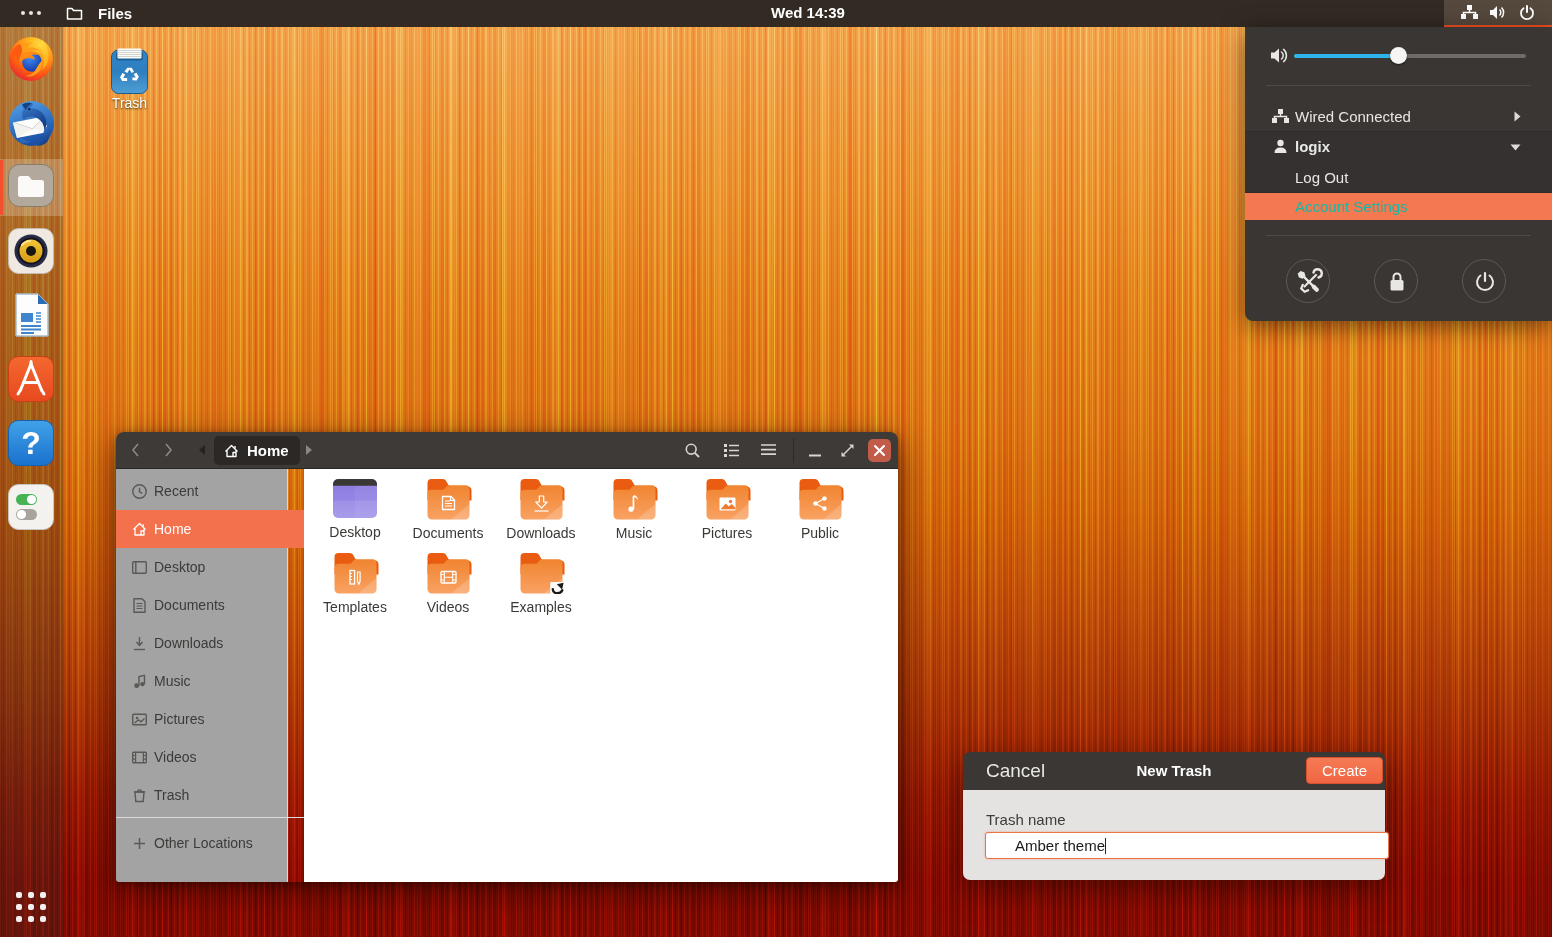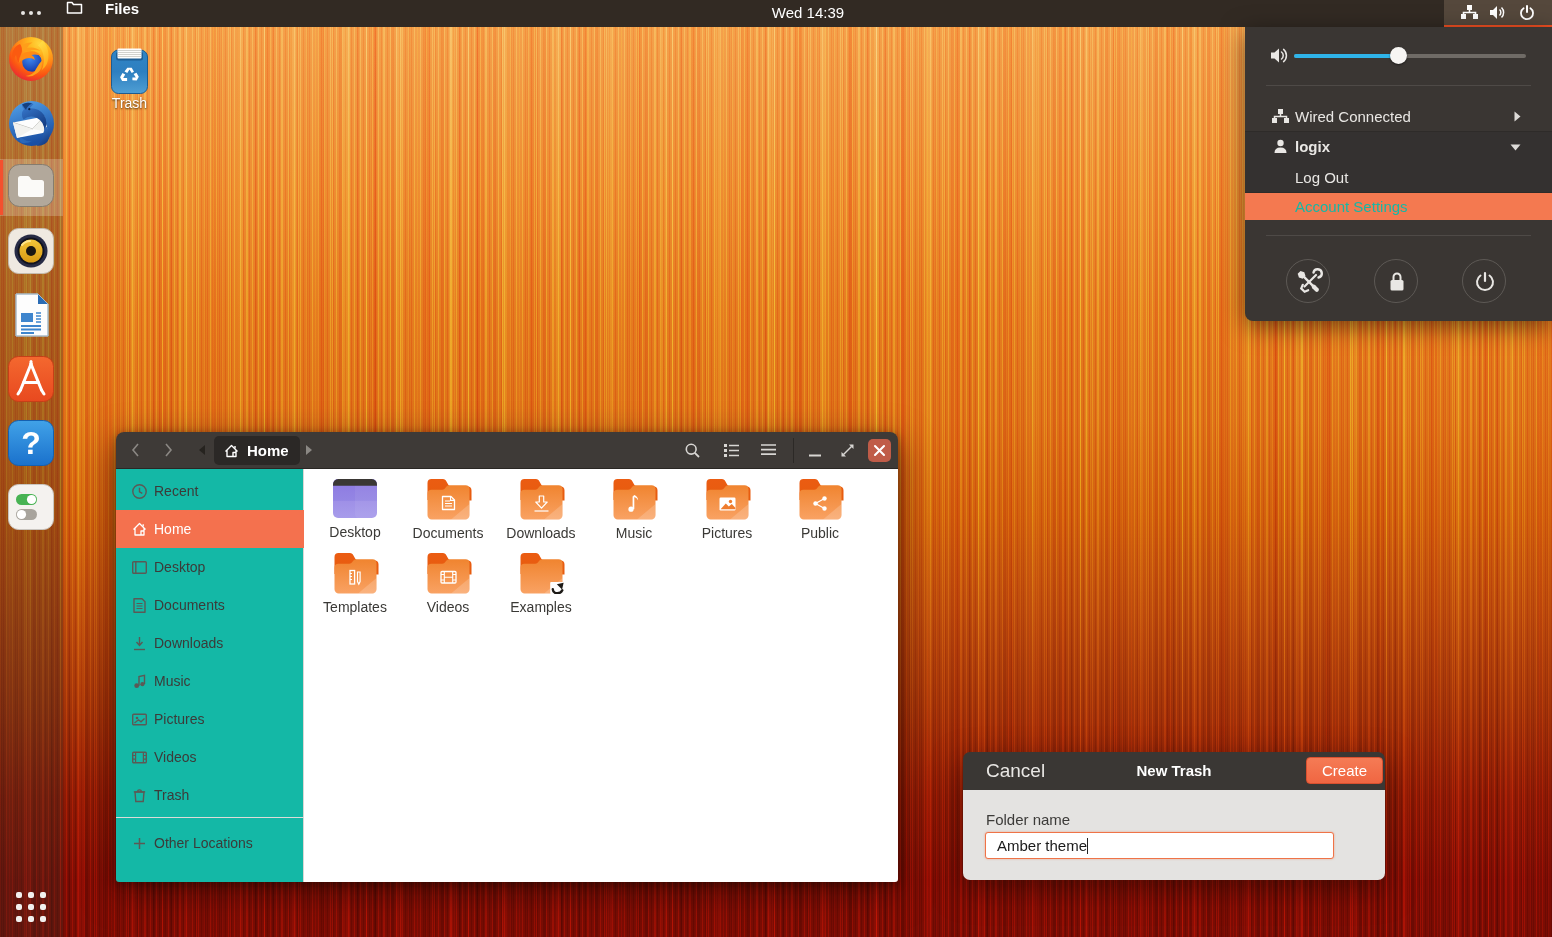--- a/index.html
+++ b/index.html
@@ -10,37 +10,37 @@
       repeating-linear-gradient(90deg, rgba(255,255,255,.27) 0 1px, rgba(128,128,128,0) 1px 3px, rgba(40,10,0,.18) 3px 4px, rgba(128,128,128,0) 4px 6px),
       repeating-linear-gradient(90deg, rgba(0,0,0,.12) 0 2px, rgba(128,128,128,0) 2px 9px, rgba(255,248,235,.26) 9px 10px, rgba(128,128,128,0) 10px 17px),
       repeating-linear-gradient(90deg, rgba(90,25,0,.13) 0 6px, rgba(128,128,128,0) 6px 25px, rgba(255,255,255,.15) 25px 31px, rgba(128,128,128,0) 31px 53px),
       linear-gradient(180deg, #f6a54f 0%, #f29a44 8%, #ee8d31 20%, #e67d20 33%, #de7118 45%, #d2610e 55%, #bd4c0d 65%, #a43509 75%, #8d1a05 85%, #7e0d04 94%, #7a0d04 100%);
     background-blend-mode: overlay, overlay, overlay, normal;
   }
   
   .topbar { position:absolute; left:0; top:0; width:1552px; height:27px; background:#322a23; color:#fff; z-index:50; }
   .tb-dots { position:absolute; left:21px; top:11px; display:flex; gap:4px; }
   .tb-dots i { width:4px; height:4px; border-radius:50%; background:#e8e6e3; }
-  .tb-files { position:absolute; left:66px; top:0; height:27px; display:flex; gap:22px; font-weight:bold; font-size:15px; }
-  .tb-clock { position:absolute; left:742px; top:0; width:132px; height:27px; line-height:26px; text-align:center; font-weight:normal; font-size:15px; }
+  .tb-files { position:absolute; left:66px; top:0; height:27px; display:flex; align-items:center; gap:15px; font-weight:bold; font-size:15px; }
+  .tb-clock { position:absolute; left:742px; top:0; width:132px; height:27px; line-height:26px; text-align:center; font-weight:bold; font-size:15px; }
   .tb-tray { position:absolute; right:0; top:0; width:108px; height:27px; background:#55483c; border-bottom:2px solid #f04f22; display:flex; align-items:center; justify-content:center; gap:12px; }
   
   .dock { position:absolute; left:0; top:27px; width:63px; height:910px; background:rgba(56,43,34,.33); z-index:20; }
   .dock .hl { position:absolute; left:0; top:132px; width:63px; height:57px; background:rgba(255,255,255,.22); }
   .dock .ind { position:absolute; left:0; top:133px; width:3px; height:55px; background:#f4502e; }
   .dicon { position:absolute; left:8px; width:46px; height:46px; }
   .appgrid { position:absolute; left:16px; top:865px; width:30px; height:30px; display:grid; grid-template-columns:repeat(3,6px); grid-auto-rows:6px; gap:6px; }
   .appgrid i { width:6px; height:6px; border-radius:2px; background:#f2f0ee; }
   
   .trash { position:absolute; left:111px; top:48px; width:37px; height:46px; z-index:5; }
   .trash-label { position:absolute; left:91px; top:95px; width:77px; text-align:center; color:#fff; font-size:14px; z-index:5; text-shadow:0 1px 2px rgba(40,30,10,.9); }
   
   .win { position:absolute; left:116px; top:432px; width:782px; height:450px; border-radius:8px 8px 3px 3px; box-shadow:0 10px 34px rgba(20,5,0,.55), 0 2px 8px rgba(20,5,0,.35); z-index:10; }
   .win-head { position:absolute; left:0; top:0; width:782px; height:37px; background:#3e3a37; border-radius:8px 8px 0 0; border-bottom:1px solid #2a2724; }
-  .win-side { position:absolute; left:0; top:37px; width:188px; height:413px; background:#14b8a6; border-right:1px solid #d9d7d3; border-radius:0 0 0 3px; }
+  .win-side { position:absolute; left:0; top:37px; width:172px; height:413px; background:#a3a3a3; border-right:1px solid #d9d7d3; border-radius:0 0 0 3px; }
   .win-main { position:absolute; left:188px; top:37px; width:594px; height:413px; background:#ffffff; border-radius:0 0 3px 0; }
   .chev { position:absolute; top:10px; width:16px; height:16px; }
   .crumb { position:absolute; left:98px; top:4px; height:29px; background:#2b2826; border-radius:5px; display:flex; align-items:center; padding:0 11px 0 9px; gap:7px; color:#fff; font-weight:bold; font-size:15px; }
   .hicon { position:absolute; top:10px; width:17px; height:17px; }
   .closebtn { position:absolute; left:752px; top:7px; width:23px; height:23px; border-radius:5px; background:#c05c48; }
   .srow { position:absolute; left:0; width:188px; height:38px; display:flex; align-items:center; color:#3c3b39; font-size:14px; }
   .srow svg { position:absolute; left:15px; width:17px; height:17px; }
   .srow span { position:absolute; left:38px; }
   .srow.sel { background:#f4714e; color:#fff; }
   .gcell { position:absolute; width:92px; text-align:center; color:#3a3936; font-size:14px; }
@@ -56,21 +56,21 @@
   .mhl { position:absolute; left:0; top:166px; width:307px; height:27px; background:#f47950; }
   .mbtn { position:absolute; width:44px; height:44px; border-radius:50%; border:1px solid #5d5955; }
   
   .dlg { position:absolute; left:963px; top:752px; width:422px; height:128px; border-radius:7px; box-shadow:0 10px 30px rgba(20,5,0,.5); z-index:10; }
   .dlg-head { position:absolute; left:0; top:0; width:422px; height:38px; background:#3a3734; border-radius:7px 7px 0 0; }
   .dlg-body { position:absolute; left:0; top:38px; width:422px; height:90px; background:#e4e3e1; border-radius:0 0 7px 7px; }
   .dlg-cancel { position:absolute; left:23px; top:0; height:38px; line-height:37px; color:#e9e7e4; font-size:19px; }
   .dlg-title { position:absolute; left:0; top:0; width:422px; height:38px; line-height:37px; text-align:center; color:#fff; font-weight:bold; font-size:15px; }
   .dlg-create { position:absolute; left:343px; top:5px; width:77px; height:27px; background:linear-gradient(180deg,#f57b55,#f06642); border:1px solid #d9502f; border-radius:4px; color:#fff; font-size:15px; text-align:center; line-height:25px; }
   .dlg-label { position:absolute; left:23px; top:59px; color:#3c3b39; font-size:15px; }
-  .dlg-input { position:absolute; left:22px; top:80px; width:349px; height:27px; background:#fff; border:1px solid #ef7347; border-radius:3px; color:#1a1a1a; font-size:15px; line-height:25px; padding-left:11px; box-shadow:0 0 2px rgba(240,115,70,.6); }
+  .dlg-input { position:absolute; left:22px; top:80px; width:404px; height:27px; background:#fff; border:1px solid #ef7347; border-radius:3px; color:#1a1a1a; font-size:15px; line-height:25px; padding-left:29px; box-shadow:0 0 2px rgba(240,115,70,.6); }
   .caret { display:inline-block; width:1px; height:16px; background:#222; vertical-align:-3px; }
 </style>
 </head>
 <body>
   <div class="wall"></div>
   <div class="topbar">
     <div class="tb-dots">
       <i></i>
       <i></i>
       <i></i>
@@ -573,15 +573,15 @@
       </svg>
     </div>
   </div>
 
   <div class="dlg">
     <div class="dlg-head"></div>
     <div class="dlg-body"></div>
     <div class="dlg-cancel">Cancel</div>
     <div class="dlg-title">New Trash</div>
     <div class="dlg-create">Create</div>
-    <div class="dlg-label">Folder name</div>
+    <div class="dlg-label">Trash name</div>
     <div class="dlg-input">Amber theme<span class="caret"></span></div>
   </div>
 
 </body></html>

